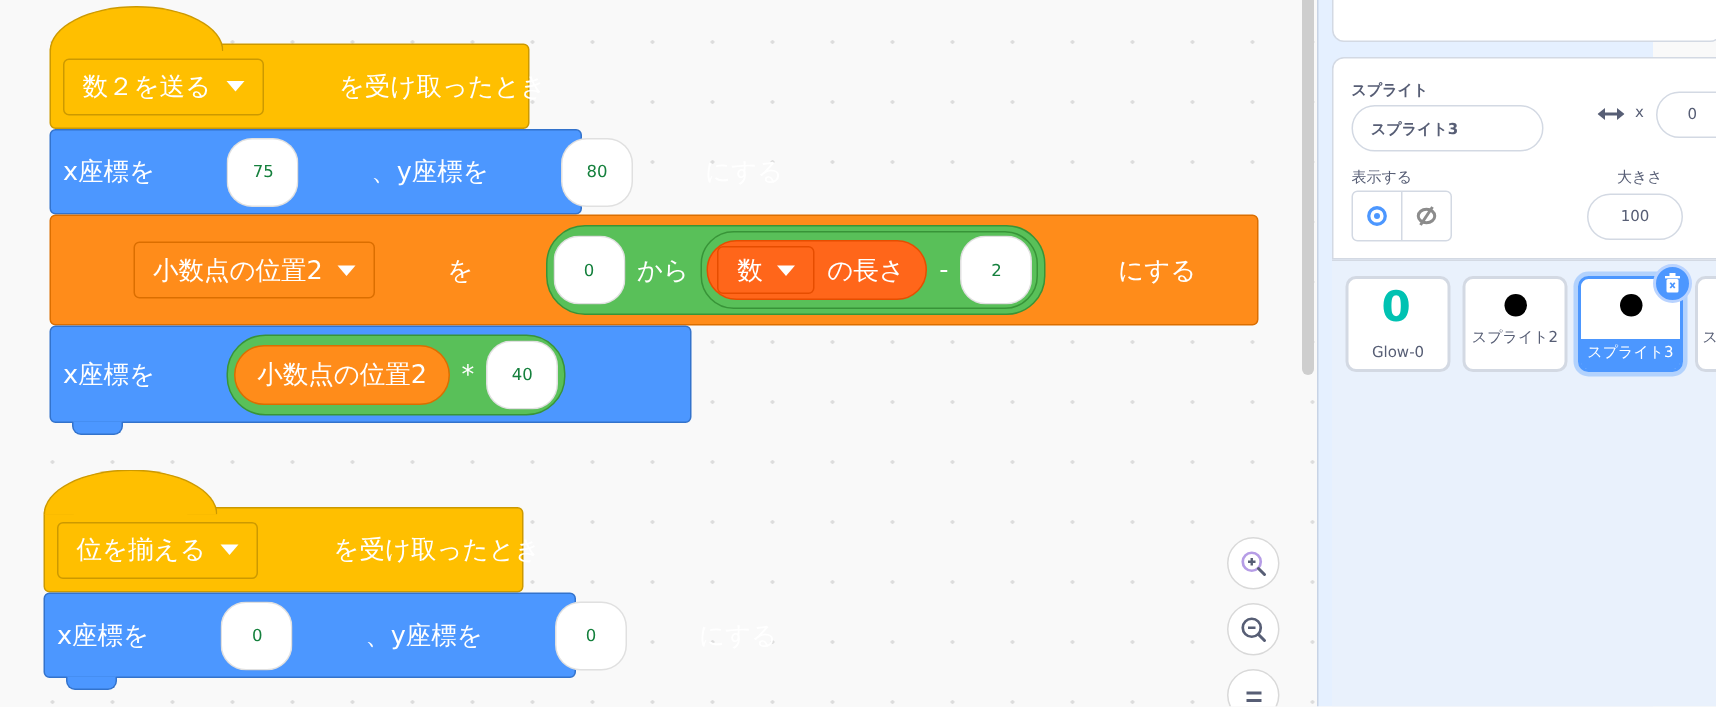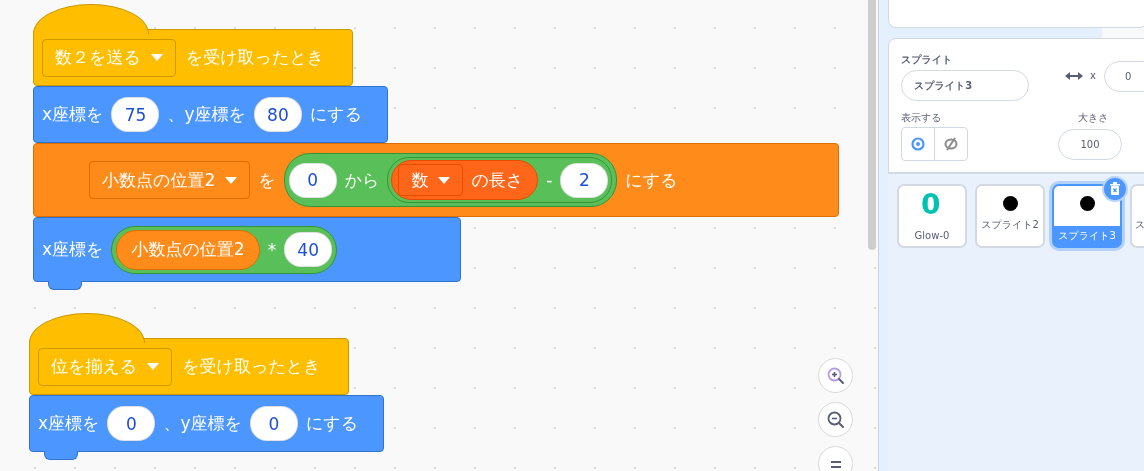--- a/index.html
+++ b/index.html
@@ -8,21 +8,21 @@
 
   
   .code-area {
     position: absolute; left: 0; top: 0; width: 878px; height: 471px;
     background-color: #f9f9f9;
     background-image: radial-gradient(circle, #dcdcdc 1px, transparent 1.4px);
     background-size: 40px 40px;
     background-position: 15px 8px;
     overflow: hidden;
   }
-  .blk { position: absolute; color: #fff; font-size: 17px; display: flex; align-items: center; white-space: nowrap; }
+  .blk { position: absolute; color: #fff; font-size: 17px; display: flex; align-items: center; white-space: nowrap; gap: 40px; }
   .blk .t { padding: 0 6px; }
   .hat {
     background: #ffbf00; border: 1px solid #cc9900; border-radius: 4px;
   }
   .hat-cap {
     position: absolute; left: -1px; top: -26px; width: 116px; height: 30px;
     background: #ffbf00; border: 1px solid #cc9900; border-bottom: none;
     border-radius: 58px 58px 0 0 / 30px 30px 0 0;
   }
   .motion { background: #4c97ff; border: 1px solid #3373cc; border-radius: 4px; }
@@ -36,22 +36,22 @@
   .dd {
     display: inline-flex; align-items: center; height: 38px; padding: 0 12px;
     border-radius: 4px; border: 1px solid rgba(0,0,0,0.15); font-size: 17px; color: #fff;
   }
   .dd.yellow { background: #ffbf00; border-color: #cc9900; }
   .dd.orange { background: #ff8c1a; border-color: #db6e00; }
   .dd.dark { background: #ff661a; border-color: #e64d00; }
   .caret { display: inline-block; width: 0; height: 0; border-left: 6px solid transparent; border-right: 6px solid transparent; border-top: 7px solid #fff; margin-left: 10px; }
   .num {
     display: inline-flex; align-items: center; justify-content: center;
-    min-width: 48px; height: 35px; padding: 0 12px; border-radius: 17px;
-    background: #fff; color: #1d4ed8; font-size: 17px; border: 1px solid rgba(0,0,0,0.12);
+    min-width: 48px; height: 46px; padding: 0 12px; border-radius: 17px;
+    background: #fff; color: #15803d; font-size: 11px; border: 1px solid rgba(0,0,0,0.12);
   }
   .green {
     display: inline-flex; align-items: center; background: #59c059; border: 1px solid #389438;
     border-radius: 26px; padding: 3px 4px; color: #fff;
   }
   .greenin {
     display: inline-flex; align-items: center; background: #59c059; border: 1px solid #389438;
     border-radius: 22px; padding: 2px 3px; color: #fff;
   }
   .orep {

